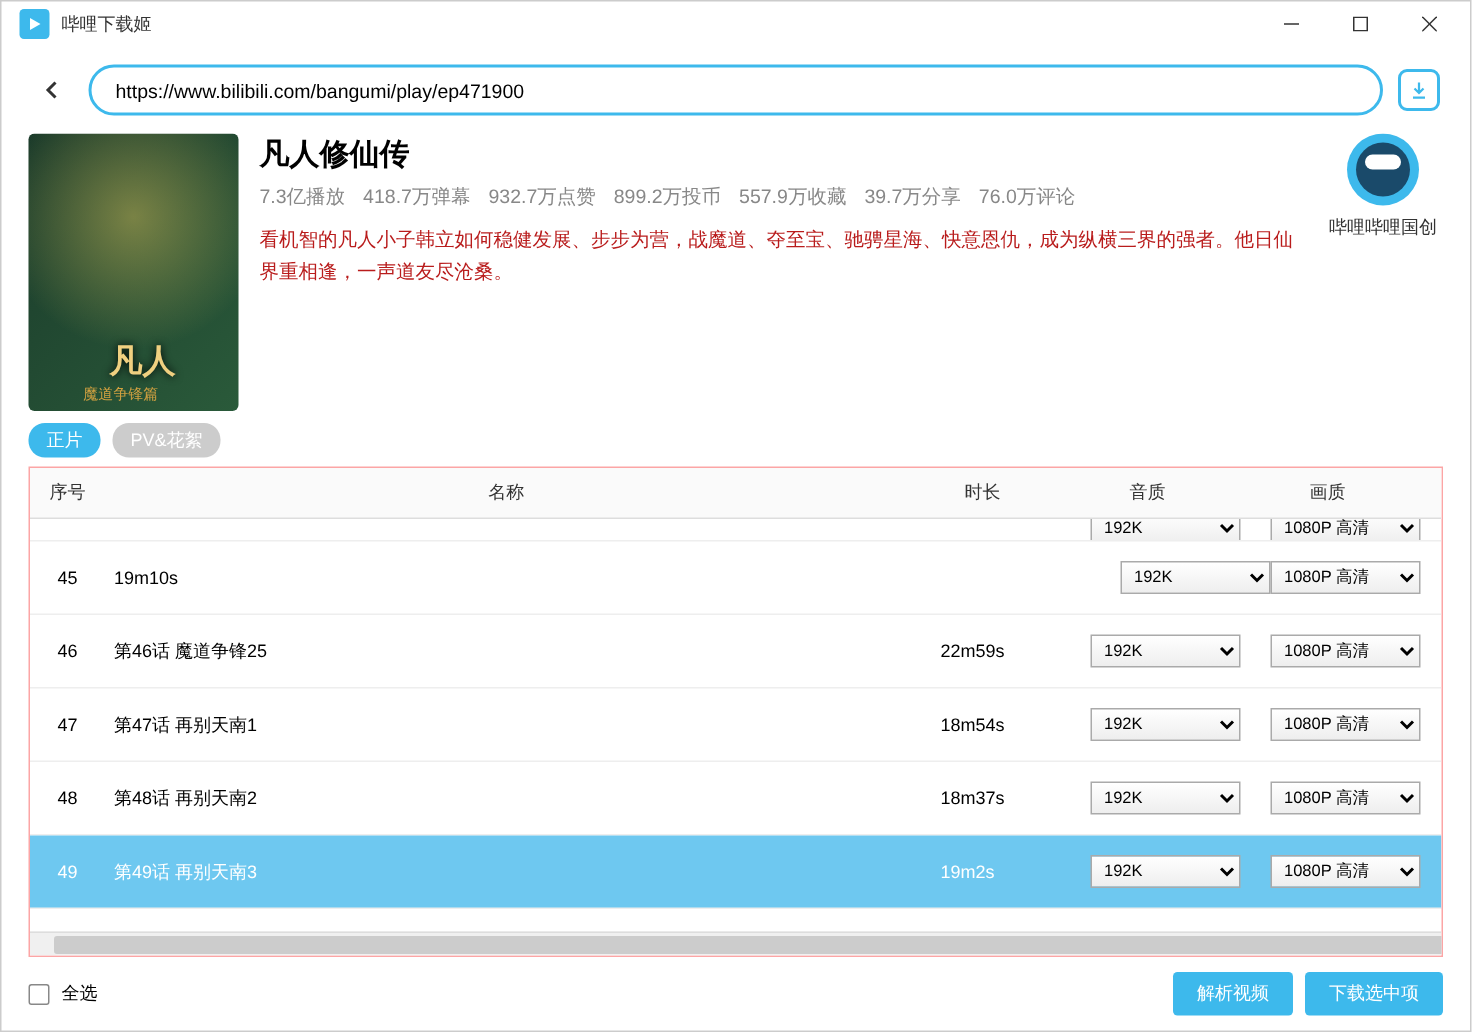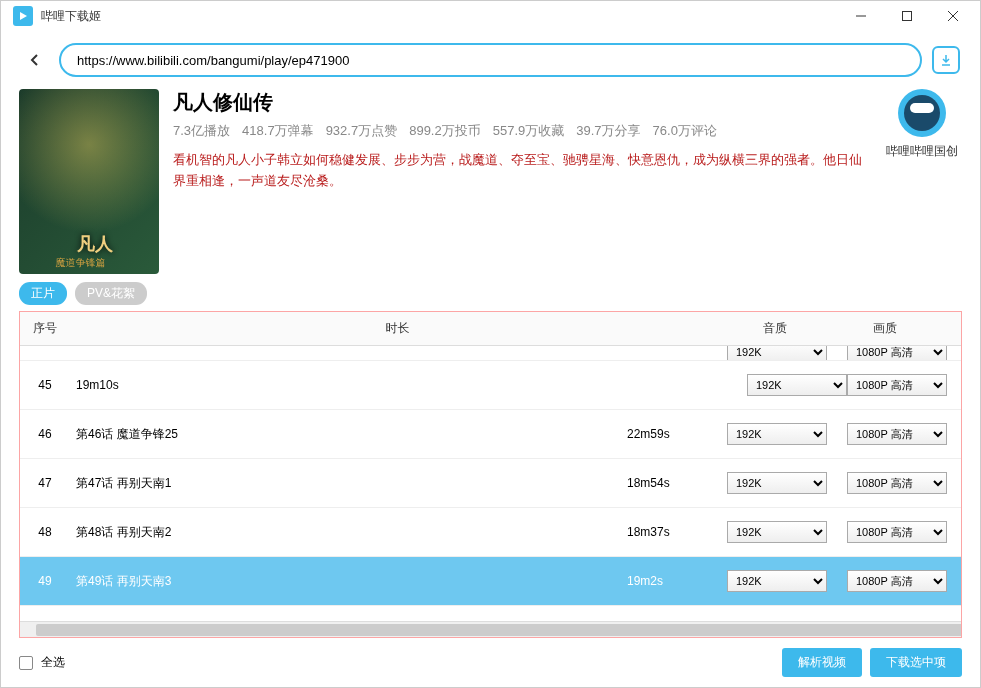--- a/index.html
+++ b/index.html
@@ -11,21 +11,21 @@
 .winbtn { width: 46px; height: 30px; display: flex; align-items: center; justify-content: center; cursor: pointer; }
 .winbtn svg { width: 10px; height: 10px; stroke: #333; stroke-width: 1; fill: none; }
 .urlbar { display: flex; align-items: center; padding: 12px 20px; gap: 10px; }
 .backbtn { width: 28px; height: 28px; display: flex; align-items: center; justify-content: center; cursor: pointer; }
 .urlinput { flex: 1; height: 34px; border: 2px solid #3db9ec; border-radius: 18px; padding: 0 16px; font-size: 13px; outline: none; }
 .dlbtn { width: 28px; height: 28px; border: 2px solid #3db9ec; border-radius: 6px; display: flex; align-items: center; justify-content: center; cursor: pointer; }
 .content { flex: 1; display: flex; flex-direction: column; padding: 0 18px; overflow: hidden; }
 .vinfo { display: flex; gap: 14px; margin-bottom: 8px; }
 .cover { width: 140px; height: 185px; background: linear-gradient(135deg,#1a3a2a,#2a5a3a); border-radius: 4px; position: relative; overflow: hidden; }
 .cover::before { content:""; position:absolute; inset:0; background: radial-gradient(circle at 50% 30%, rgba(255,220,100,0.4), transparent 60%); }
-.cover-txt { position: absolute; bottom: 18px; left: 12px; right: 0; text-align: center; color: #f0d080; font-size: 18px; font-weight: bold; text-shadow: 0 0 6px #000; }
+.cover-txt { position: absolute; bottom: 18px; left: 12px; right: 0; text-align: center; color: #f0d080; font-size: 22px; font-weight: bold; text-shadow: 0 0 6px #000; }
 .cover-sub { position: absolute; bottom: 4px; left: 0; right: 17px; text-align: center; color: #d0a040; font-size: 10px; }
 .meta { flex: 1; }
 .vtitle { font-size: 20px; font-weight: bold; margin-bottom: 6px; }
 .vcat { font-size: 13px; color: #888; margin-bottom: 4px; }
 .stats { font-size: 13px; color: #888; margin-bottom: 10px; }
 .stats span { margin-right: 12px; }
 .desc { font-size: 13px; color: #b91c1c; line-height: 1.6; }
 .up { width: 80px; text-align: center; }
 .avatar { width: 48px; height: 48px; border-radius: 50%; background: #3db9ec; margin: 0 auto 6px; position: relative; overflow: hidden; }
 .avatar::before { content:""; position:absolute; inset:6px; background:#1a4a6a; border-radius:50%; }
@@ -119,20 +119,21 @@
   </div>
 
   <div class="tabs">
     <div class="tab active">正片</div>
     <div class="tab inactive">PV&amp;花絮</div>
   </div>
 
   <div class="tablewrap">
     <div class="thead">
       <div class="th">序号</div>
+      <div class="th">名称</div>
       <div class="th">时长</div>
       <div class="th">音质</div>
       <div class="th">画质</div>
       <div class="th-scroll"></div>
     </div>
     <div class="tbody" id="tbody">
         <div class="tr partial">
           <div class="td"></div>
           <div class="td"></div>
           <div class="td"></div>

